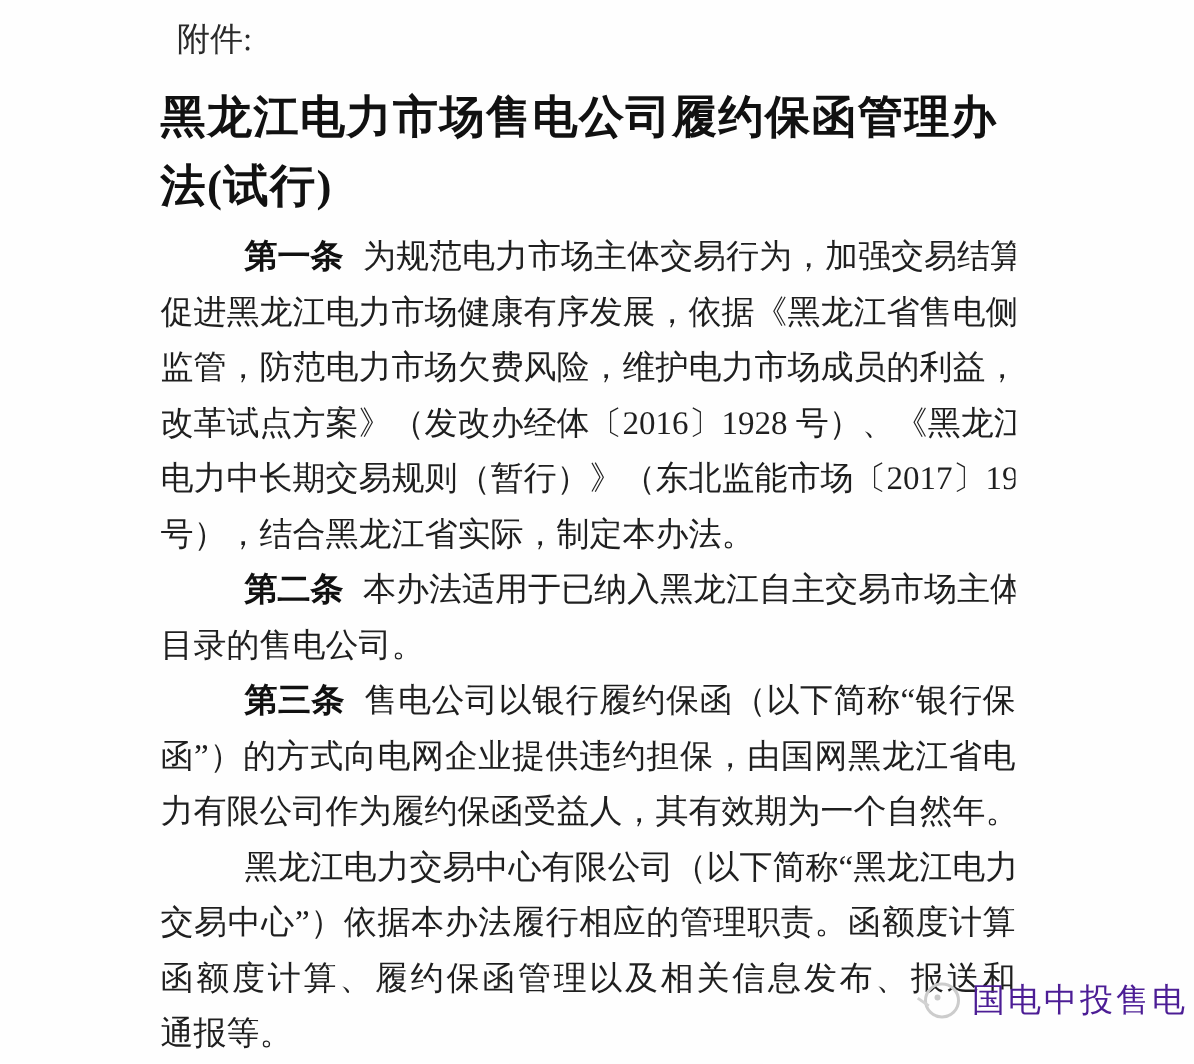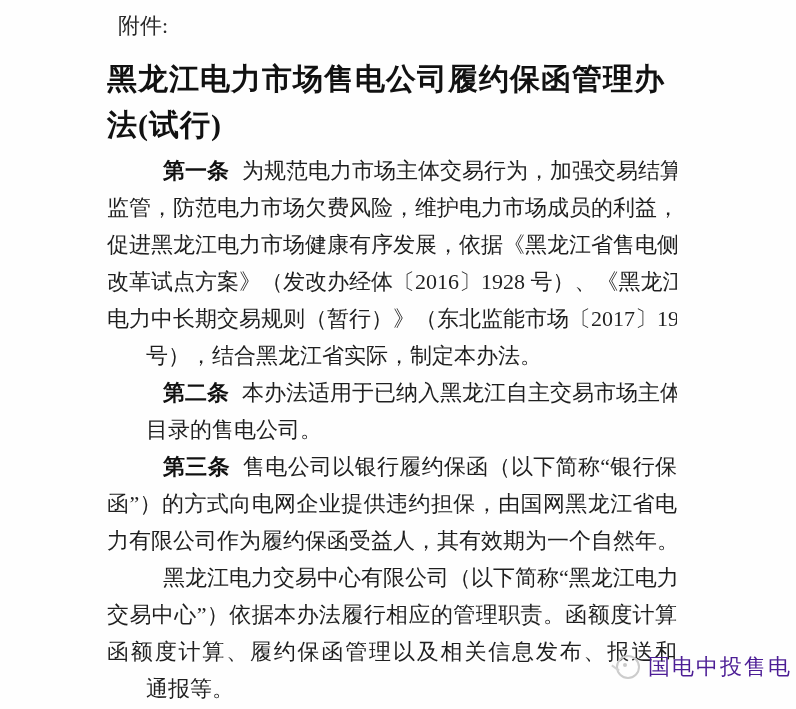--- a/index.html
+++ b/index.html
@@ -49,21 +49,20 @@
   }
   .line {
     height: 37px;
     overflow: hidden;
     text-align: justify;
     text-align-last: justify;
     white-space: nowrap;
   }
   .line.nofill {
     text-align-last: left;
-    margin-left: 39px;
   }
   .line.indent {
     padding-left: 56px;
   }
   .line .art {
     font-weight: bold;
     margin-right: 13px;
     color: #111111;
   }
   .watermark {
@@ -125,22 +124,22 @@
 <div class="page">
   <div class="attachment">附件:</div>
 
   <h1 class="title">
     <div>黑龙江电力市场售电公司履约保函管理办</div>
     <div>法(试行)</div>
   </h1>
 
   <div class="doc-body" id="doc-body">
       <div class="line indent"><b class="art">第一条</b><span class="txt">为规范电力市场主体交易行为，加强交易结算</span></div>
+      <div class="line"><span class="txt">促进黑龙江电力市场健康有序发展，依据《黑龙江省售电侧</span></div>
       <div class="line"><span class="txt">监管，防范电力市场欠费风险，维护电力市场成员的利益，</span></div>
-      <div class="line"><span class="txt">促进黑龙江电力市场健康有序发展，依据《黑龙江省售电侧</span></div>
       <div class="line"><span class="txt">改革试点方案》（发改办经体〔2016〕1928 号）、《黑龙江省</span></div>
       <div class="line"><span class="txt">电力中长期交易规则（暂行）》（东北监能市场〔2017〕196</span></div>
       <div class="line nofill"><span class="txt">号），结合黑龙江省实际，制定本办法。</span></div>
       <div class="line indent"><b class="art">第二条</b><span class="txt">本办法适用于已纳入黑龙江自主交易市场主体</span></div>
       <div class="line nofill"><span class="txt">目录的售电公司。</span></div>
       <div class="line indent"><b class="art">第三条</b><span class="txt">售电公司以银行履约保函（以下简称“银行保</span></div>
       <div class="line"><span class="txt">函”）的方式向电网企业提供违约担保，由国网黑龙江省电</span></div>
       <div class="line"><span class="txt">力有限公司作为履约保函受益人，其有效期为一个自然年。</span></div>
       <div class="line indent"><span class="txt">黑龙江电力交易中心有限公司（以下简称“黑龙江电力</span></div>
       <div class="line"><span class="txt">交易中心”）依据本办法履行相应的管理职责。函额度计算</span></div>

